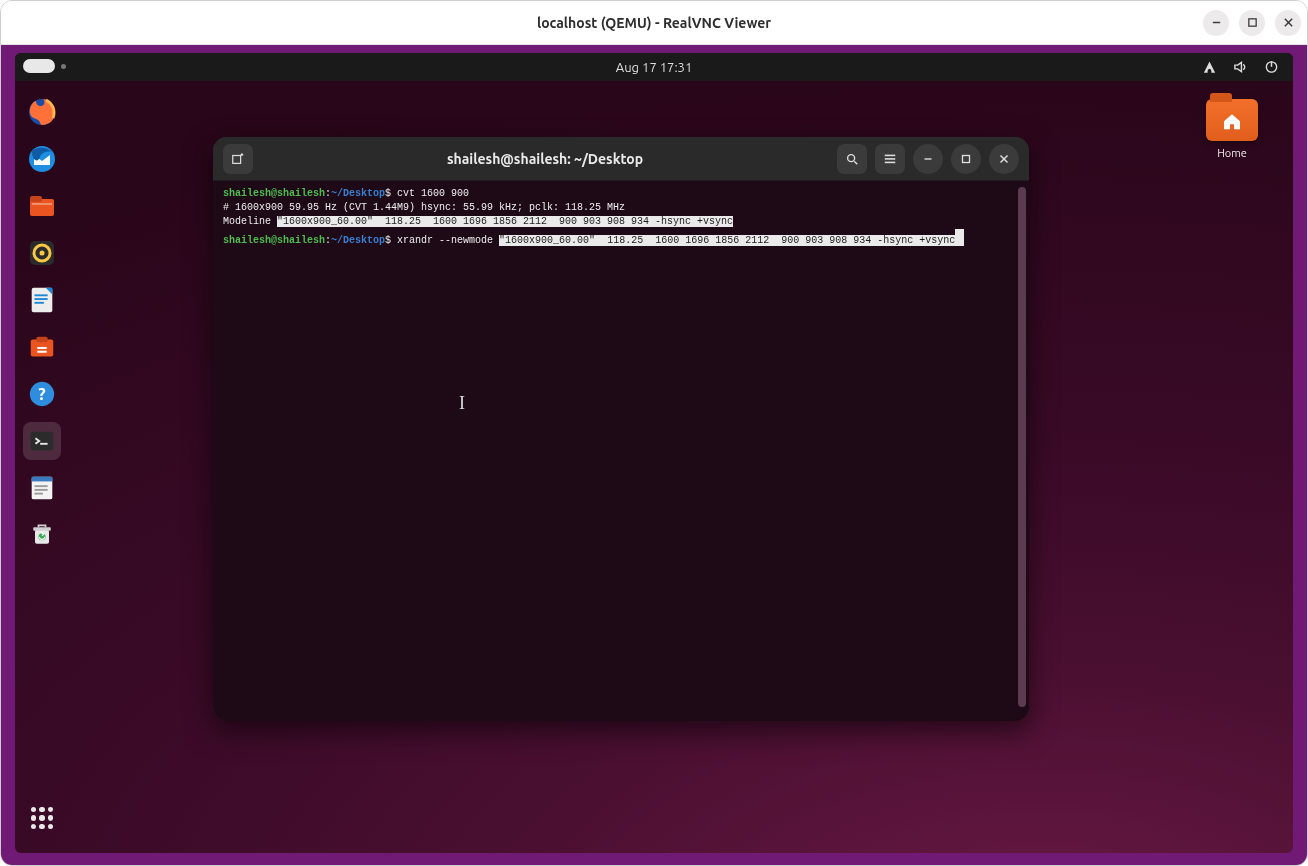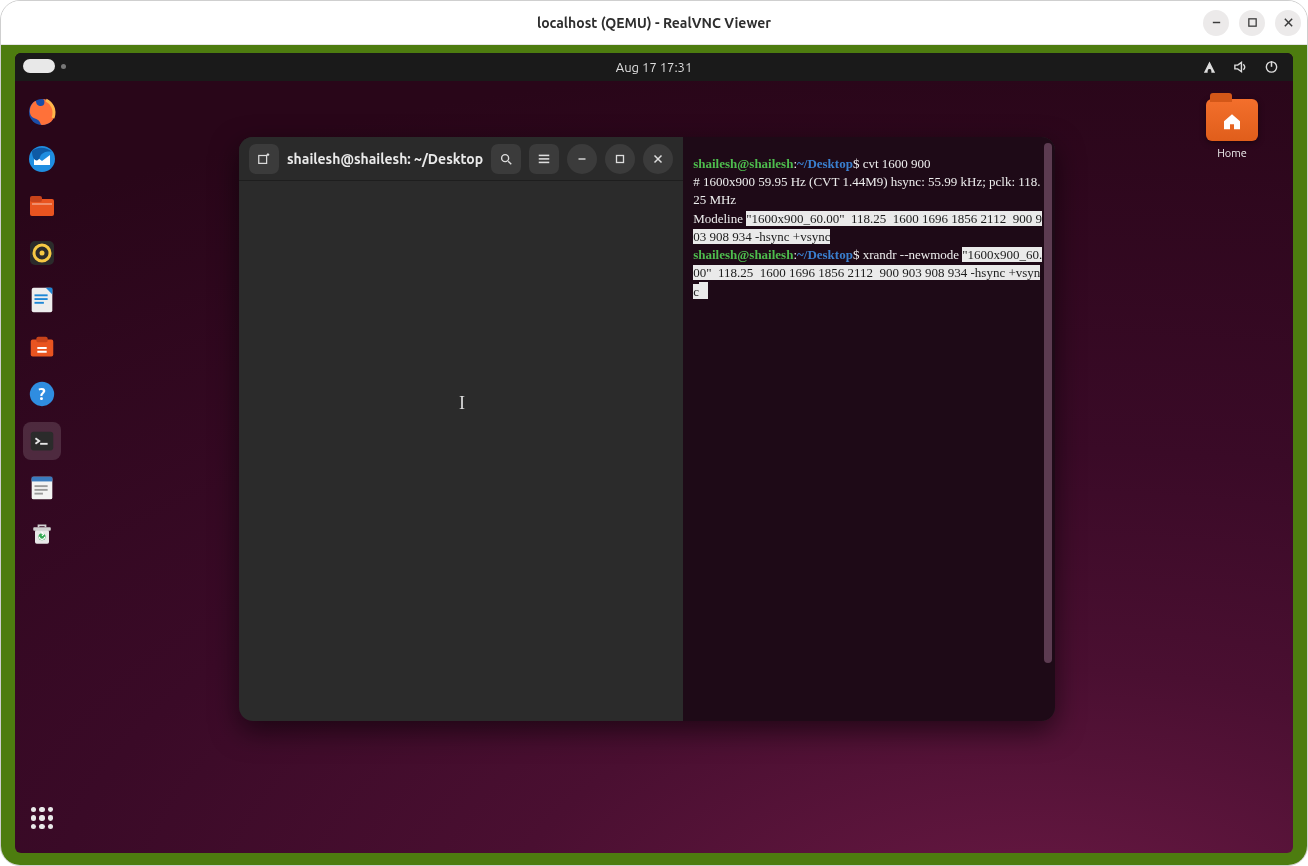--- a/index.html
+++ b/index.html
@@ -9,21 +9,21 @@
       font-family: Ubuntu, "Segoe UI", sans-serif;
       background: #fff;
       overflow: hidden;
     }
     
     .vnc-window {
       width: 1308px;
       height: 866px;
       background: #fafafa;
       border: 1px solid #cfcfcf;
-      border-radius: 20px;
+      border-radius: 12px;
       display: flex;
       flex-direction: column;
       overflow: hidden;
     }
     .vnc-titlebar {
       height: 44px;
       background: #ffffff;
       display: flex;
       align-items: center;
       justify-content: center;
@@ -51,21 +51,21 @@
       align-items: center;
       justify-content: center;
       color: #3b3b3b;
       font-size: 13px;
       cursor: pointer;
     }
     .vnc-btn svg { width: 11px; height: 11px; display:block; }
     
     .remote {
       flex: 1;
-      background: #4d7c0f;
+      background: #701a75;
       position: relative;
     }
     .remote-inner {
       position: absolute;
       left: 14px; right: 14px; top: 8px; bottom: 12px;
       border-radius: 6px;
       overflow: hidden;
       background: radial-gradient(ellipse 140% 110% at 80% 110%, #6a1944 0%, #4a0f31 30%, #3a0a27 55%, #290619 100%);
     }
     
@@ -162,26 +162,26 @@
       border-radius: 3px 3px 0 0;
     }
     .desk-home .folder svg {
       position: absolute; left: 50%; top: 50%;
       transform: translate(-50%, -45%);
       width: 24px; height: 24px;
     }
     
     .terminal-window {
       position: absolute;
-      left: 224px; top: 84px;
+      left: 198px; top: 84px;
       width: 816px; height: 584px;
       background: #2b2b2b;
       border-radius: 14px;
       box-shadow: 0 10px 28px rgba(0,0,0,.55);
-      display: flex; overflow: hidden;
+      display: flex; flex-direction: column; overflow: hidden;
     }
     .term-header {
       height: 44px;
       background: #2a2a2a;
       border-bottom: 1px solid #1e1e1e;
       display: flex; align-items: center;
       padding: 0 10px;
       gap: 8px;
     }
     .term-header .title {
@@ -196,23 +196,23 @@
       border-radius: 7px;
       background: #3b3b3b;
       display: flex; align-items: center; justify-content: center;
       cursor: pointer;
     }
     .hbtn.round { border-radius: 50%; }
     .hbtn svg { width: 14px; height: 14px; fill: #ddd; }
     .term-body {
       flex: 1;
       background: #1e0a17;
-      padding: 18px 10px 10px 10px;
-      font-family: Liberation Serif, serif;
-      font-size: 13px;
+      padding: 6px 10px 10px 10px;
+      font-family: Liberation Mono, monospace;
+      font-size: 10px;
       line-height: 1.40;
       color: #ddd;
       white-space: pre-wrap;
       word-break: break-all;
       position: relative;
     }
     .term-body .green { color: #4ebd4e; font-weight: bold; }
     .term-body .blue  { color: #3a7fcf; font-weight: bold; }
     .term-body .white { color: #eee; }
     .term-body .sel  { background: #eaeaea; color: #1c1c1c; }

